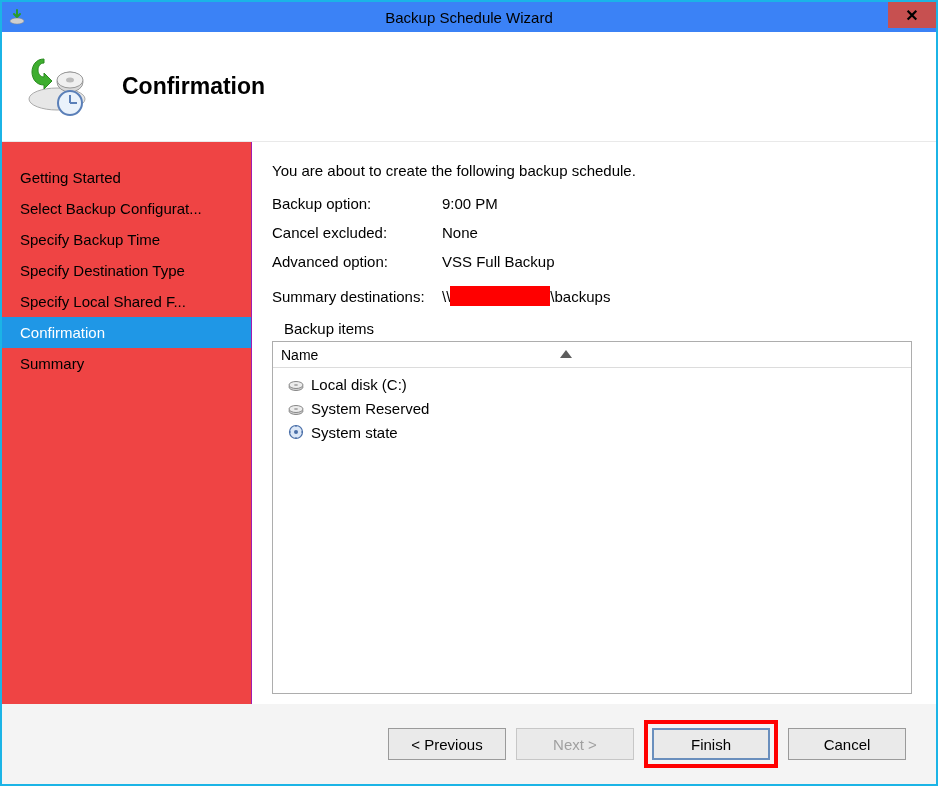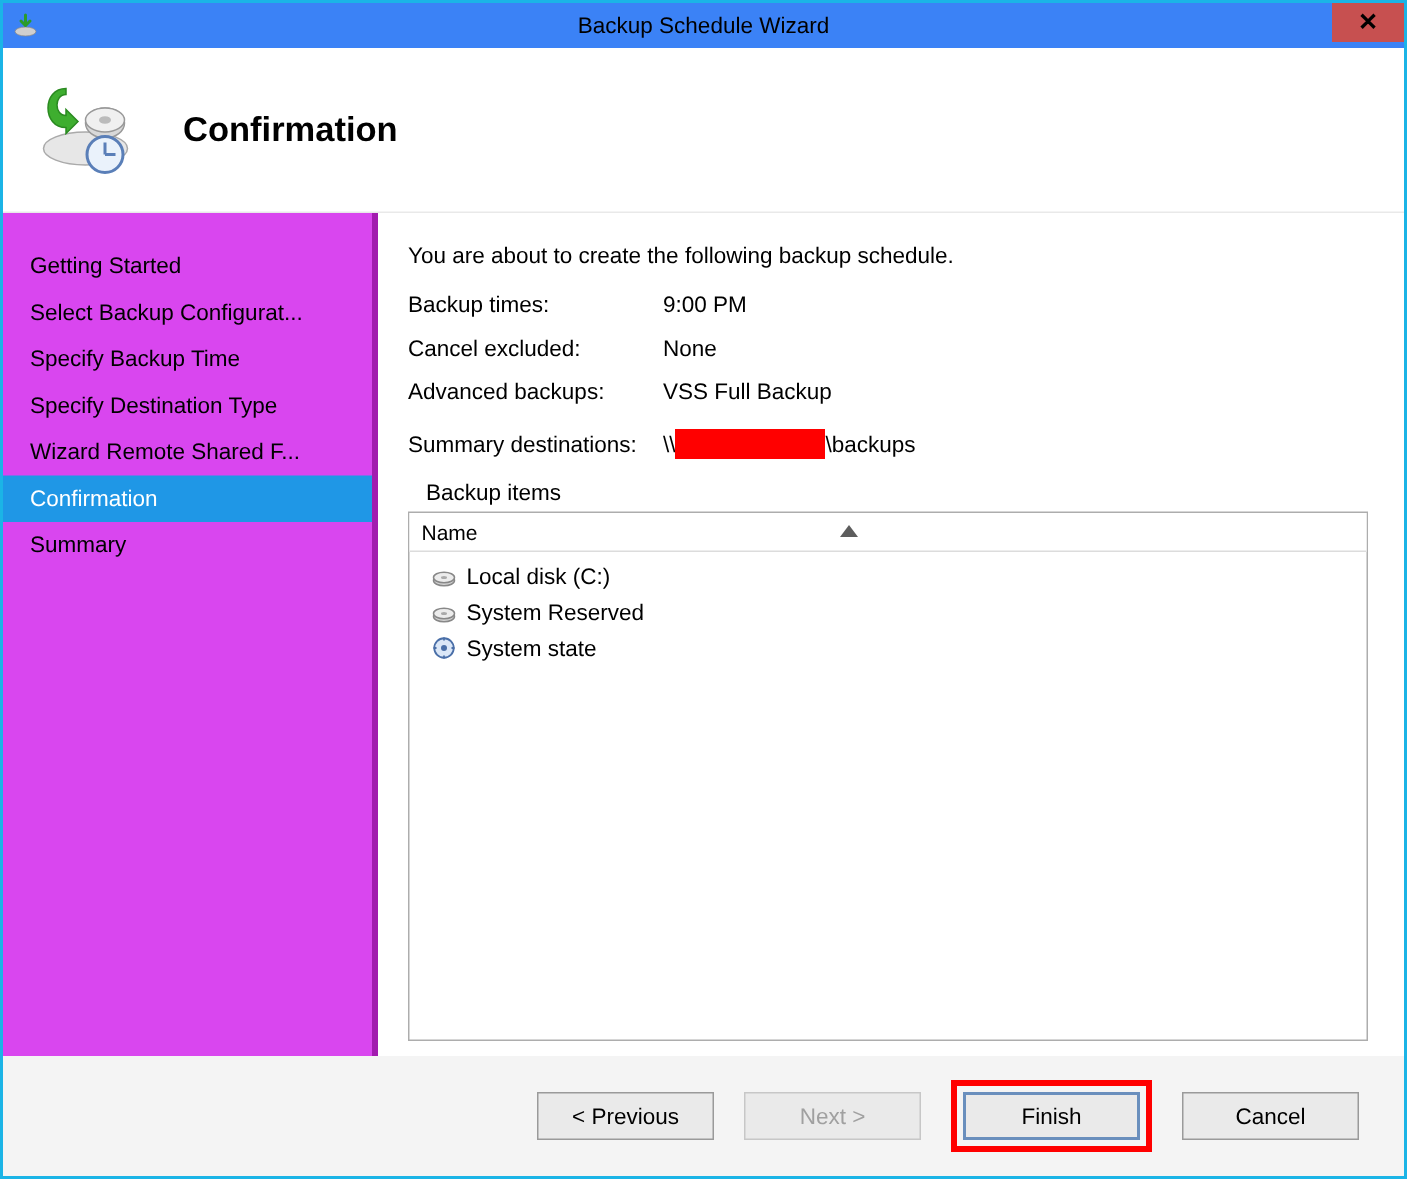--- a/index.html
+++ b/index.html
@@ -64,23 +64,23 @@
     font-weight: 600;
     color: #000;
   }
   .body {
     flex: 1;
     display: flex;
     min-height: 0;
   }
   .sidebar {
     width: 250px;
-    background: #d946ef;
+    background: #ef4444;
     padding-top: 20px;
-    border-right: 4px solid #a21caf;
+    border-right: 1px solid #a21caf;
   }
   .sidebar-item {
     padding: 7px 18px;
     font-size: 15px;
     color: #000;
     white-space: nowrap; overflow: hidden; text-overflow: ellipsis;
     cursor: default;
   }
   .sidebar-item.active {
     background: #1f97e6;
@@ -160,21 +160,21 @@
     margin-right: 6px;
     display: inline-flex; align-items: center; justify-content: center;
   }
   .footer {
     height: 80px;
     background: #f4f4f4;
     display: flex;
     align-items: center;
     justify-content: flex-end;
     padding-right: 30px;
-    gap: 20px;
+    gap: 10px;
   }
   .btn {
     width: 118px; height: 32px;
     border: 1px solid #9a9a9a;
     background: #eaeaea;
     display: flex; align-items: center; justify-content: center;
     font-size: 15px;
     color: #000;
   }
   .btn.disabled {
@@ -226,38 +226,38 @@
     <div class="page-title">Confirmation</div>
   </div>
 
   <div class="body">
 
     <div class="sidebar">
       <div class="sidebar-item">Getting Started</div>
       <div class="sidebar-item">Select Backup Configurat...</div>
       <div class="sidebar-item">Specify Backup Time</div>
       <div class="sidebar-item">Specify Destination Type</div>
-      <div class="sidebar-item">Wizard Remote Shared F...</div>
+      <div class="sidebar-item">Specify Local Shared F...</div>
       <div class="sidebar-item active">Confirmation</div>
       <div class="sidebar-item">Summary</div>
     </div>
 
     <div class="content">
       <div class="intro">You are about to create the following backup schedule.</div>
 
       <div class="kv">
-        <div class="k">Backup times:</div>
+        <div class="k">Backup option:</div>
         <div class="v">9:00 PM</div>
       </div>
       <div class="kv">
         <div class="k">Cancel excluded:</div>
         <div class="v">None</div>
       </div>
       <div class="kv">
-        <div class="k">Advanced backups:</div>
+        <div class="k">Advanced option:</div>
         <div class="v">VSS Full Backup</div>
       </div>
 
       <div class="kv" style="margin-top:10px;">
         <div class="k">Summary destinations:</div>
         <div class="v">
           <span>\\</span>
           <span class="redact"></span>
           <span>\backups</span>
         </div>

